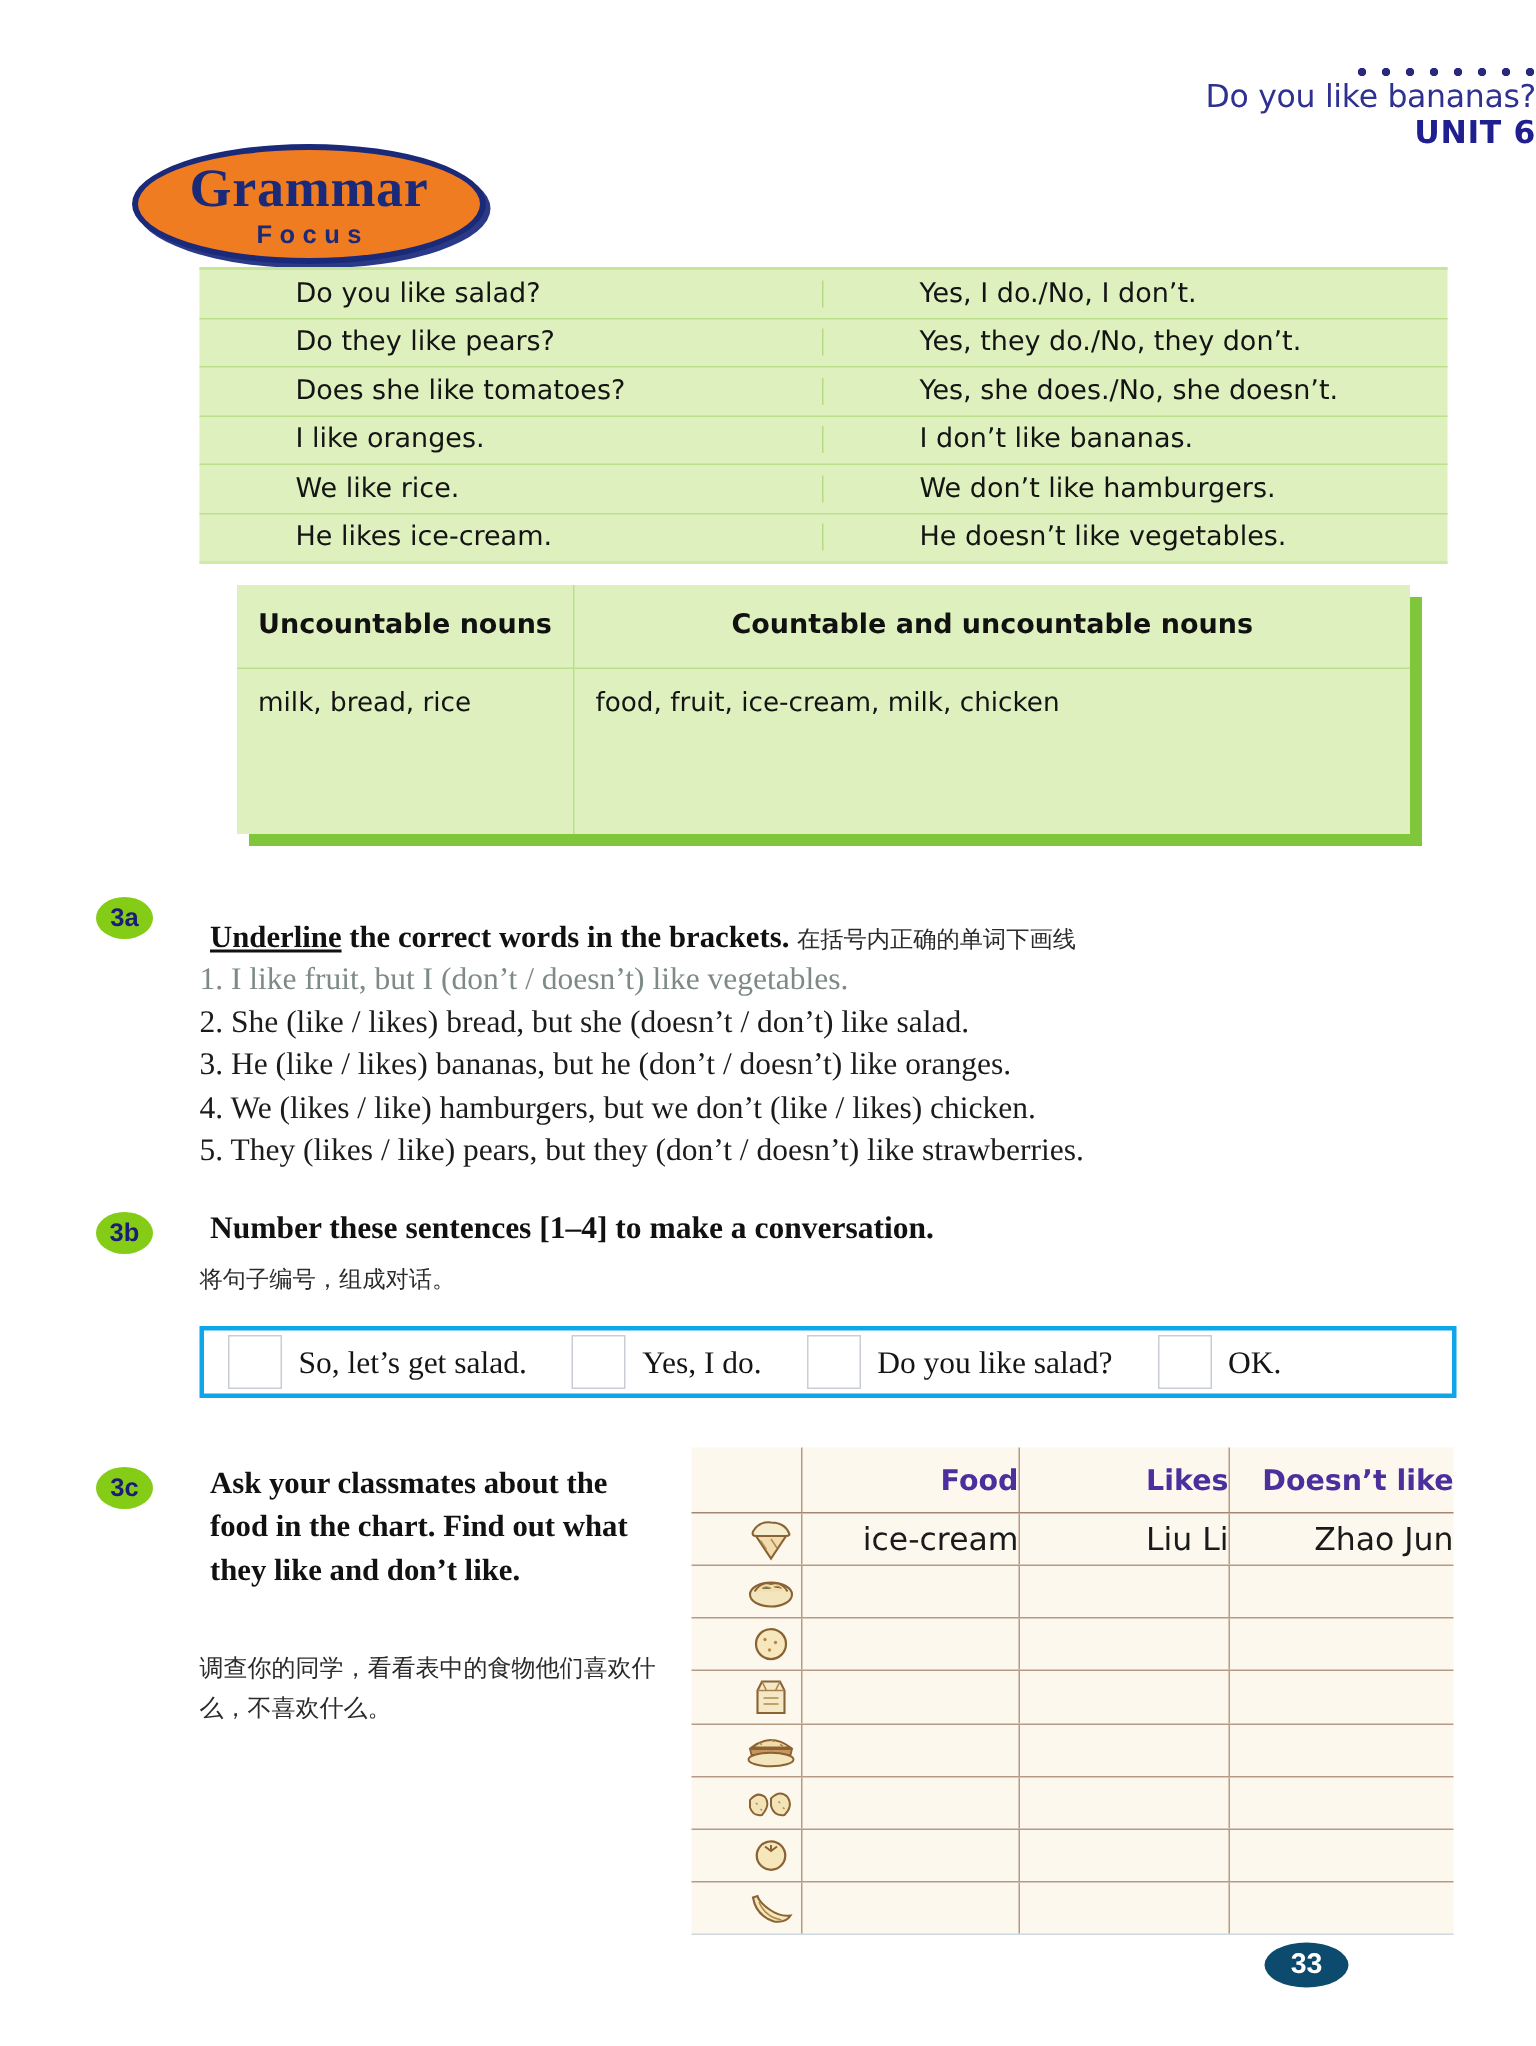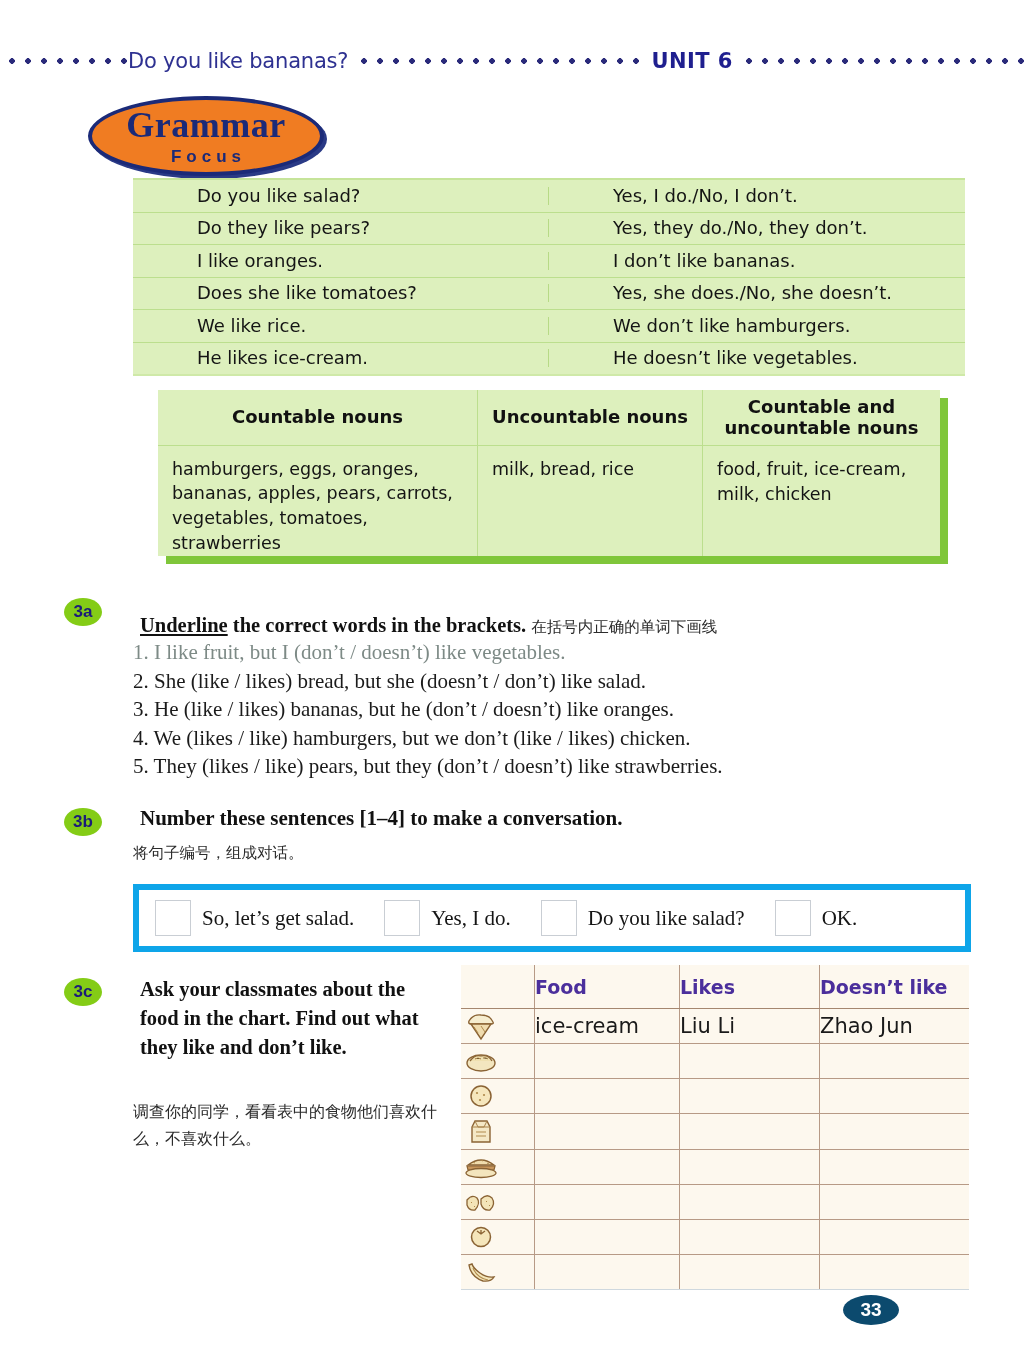--- a/index.html
+++ b/index.html
@@ -8,21 +8,21 @@
     background:#ffffff;
     font-family:"Liberation Serif", serif;
     color:#1a1a1a;
     position:relative;
     overflow:hidden;
   }
 
   
   .runhead{
     position:absolute; left:0; top:44px; width:1024px; height:34px;
-    display:flex; align-items:center;
+    display:flex; align-items:flex-end;flex-direction:column;
   }
   .dots{
     flex:0 0 auto;
     height:8px;
     background-image:radial-gradient(circle at 4px 4px, #2a2a7a 2.6px, rgba(0,0,0,0) 3px);
     background-size:16px 8px;
     background-repeat:repeat-x;
   }
   .dots.lead{width:120px;margin-left:8px;}
   .dots.mid{flex:1 1 auto;margin:0 12px;}
@@ -151,22 +151,22 @@
   .h3b{
     position:absolute; left:140px; top:806px;
     font-family:"Liberation Serif", serif; font-weight:bold; font-size:21px;
     color:#111; white-space:nowrap;
   }
   .cn3b{
     position:absolute; left:133px; top:843px;
     font-family:"DejaVu Sans", sans-serif; font-size:15.5px; color:#2b2b2b;
   }
   .box3b{
-    position:absolute; left:133px; top:884px; width:838px; height:68px;
-    border:6px solid #0ea5e9; box-sizing:border-box;
+    position:absolute; left:133px; top:884px; width:838px; height:48px;
+    border:3px solid #0ea5e9; box-sizing:border-box;
     display:flex; align-items:center; padding-left:16px;
   }
   .b3b-item{display:flex;align-items:center;}
   .b3b-slot{
     width:34px;height:34px;border:1px solid #c9ced4;background:#fff;
     margin-right:11px;flex:0 0 auto;
   }
   .b3b-text{
     font-family:"Liberation Serif", serif; font-size:21px; color:#151515;
     white-space:nowrap; margin-right:30px;
@@ -194,21 +194,21 @@
   .crow{
     display:flex; flex:1 1 0;
     border-bottom:1px solid #b79a86;
     box-sizing:border-box;
   }
   .crow.head{flex:0 0 44px;border-bottom:1.5px solid #a5876f;}
   .crow:last-child{border-bottom:1.5px solid #cfd8de;}
   .ccell{
     box-sizing:border-box;
     border-right:1px solid #b79a86;
-    display:flex;align-items:center;justify-content:flex-start;
+    display:flex;align-items:center;justify-content:flex-end;
   }
   .ccell:last-child{border-right:none;}
   .ccell.icon{flex:0 0 74px;}
   .ccell.food{flex:0 0 145px;}
   .ccell.likes{flex:0 0 140px;}
   .ccell.dislikes{flex:1 1 auto;}
   .chead-text{
     font-family:"DejaVu Sans", sans-serif;font-weight:bold;
     font-size:19px;color:#4b2f9c;white-space:nowrap;
   }
@@ -247,44 +247,40 @@
 <div class="gtable">
   <div class="grow">
     <div class="gcell left">Do you like salad?</div>
     <div class="gcell right">Yes, I do./No, I don’t.</div>
   </div>
   <div class="grow">
     <div class="gcell left">Do they like pears?</div>
     <div class="gcell right">Yes, they do./No, they don’t.</div>
   </div>
   <div class="grow">
+    <div class="gcell left">Does she like tomatoes?</div>
+    <div class="gcell right">Yes, she does./No, she doesn’t.</div>
+  </div>
+  <div class="grow">
     <div class="gcell left">I like oranges.</div>
     <div class="gcell right">I don’t like bananas.</div>
-  </div>
-  <div class="grow">
-    <div class="gcell left">Does she like tomatoes?</div>
-    <div class="gcell right">Yes, she does./No, she doesn’t.</div>
   </div>
   <div class="grow">
     <div class="gcell left">We like rice.</div>
     <div class="gcell right">We don’t like hamburgers.</div>
   </div>
   <div class="grow">
     <div class="gcell left">He likes ice-cream.</div>
     <div class="gcell right">He doesn’t like vegetables.</div>
   </div>
 </div>
 
 <div class="ntable-wrap">
   <div class="ntable-shadow"></div>
   <div class="ntable">
-    <div class="ncol c1">
-      <div class="nhead">Countable nouns</div>
-      <div class="nbody">hamburgers, eggs, oranges, bananas, apples, pears, carrots, vegetables, tomatoes, strawberries</div>
-    </div>
     <div class="ncol c2">
       <div class="nhead">Uncountable nouns</div>
       <div class="nbody">milk, bread, rice</div>
     </div>
     <div class="ncol c3">
       <div class="nhead">Countable and uncountable nouns</div>
       <div class="nbody">food, fruit, ice-cream, milk, chicken</div>
     </div>
   </div>
 </div>

